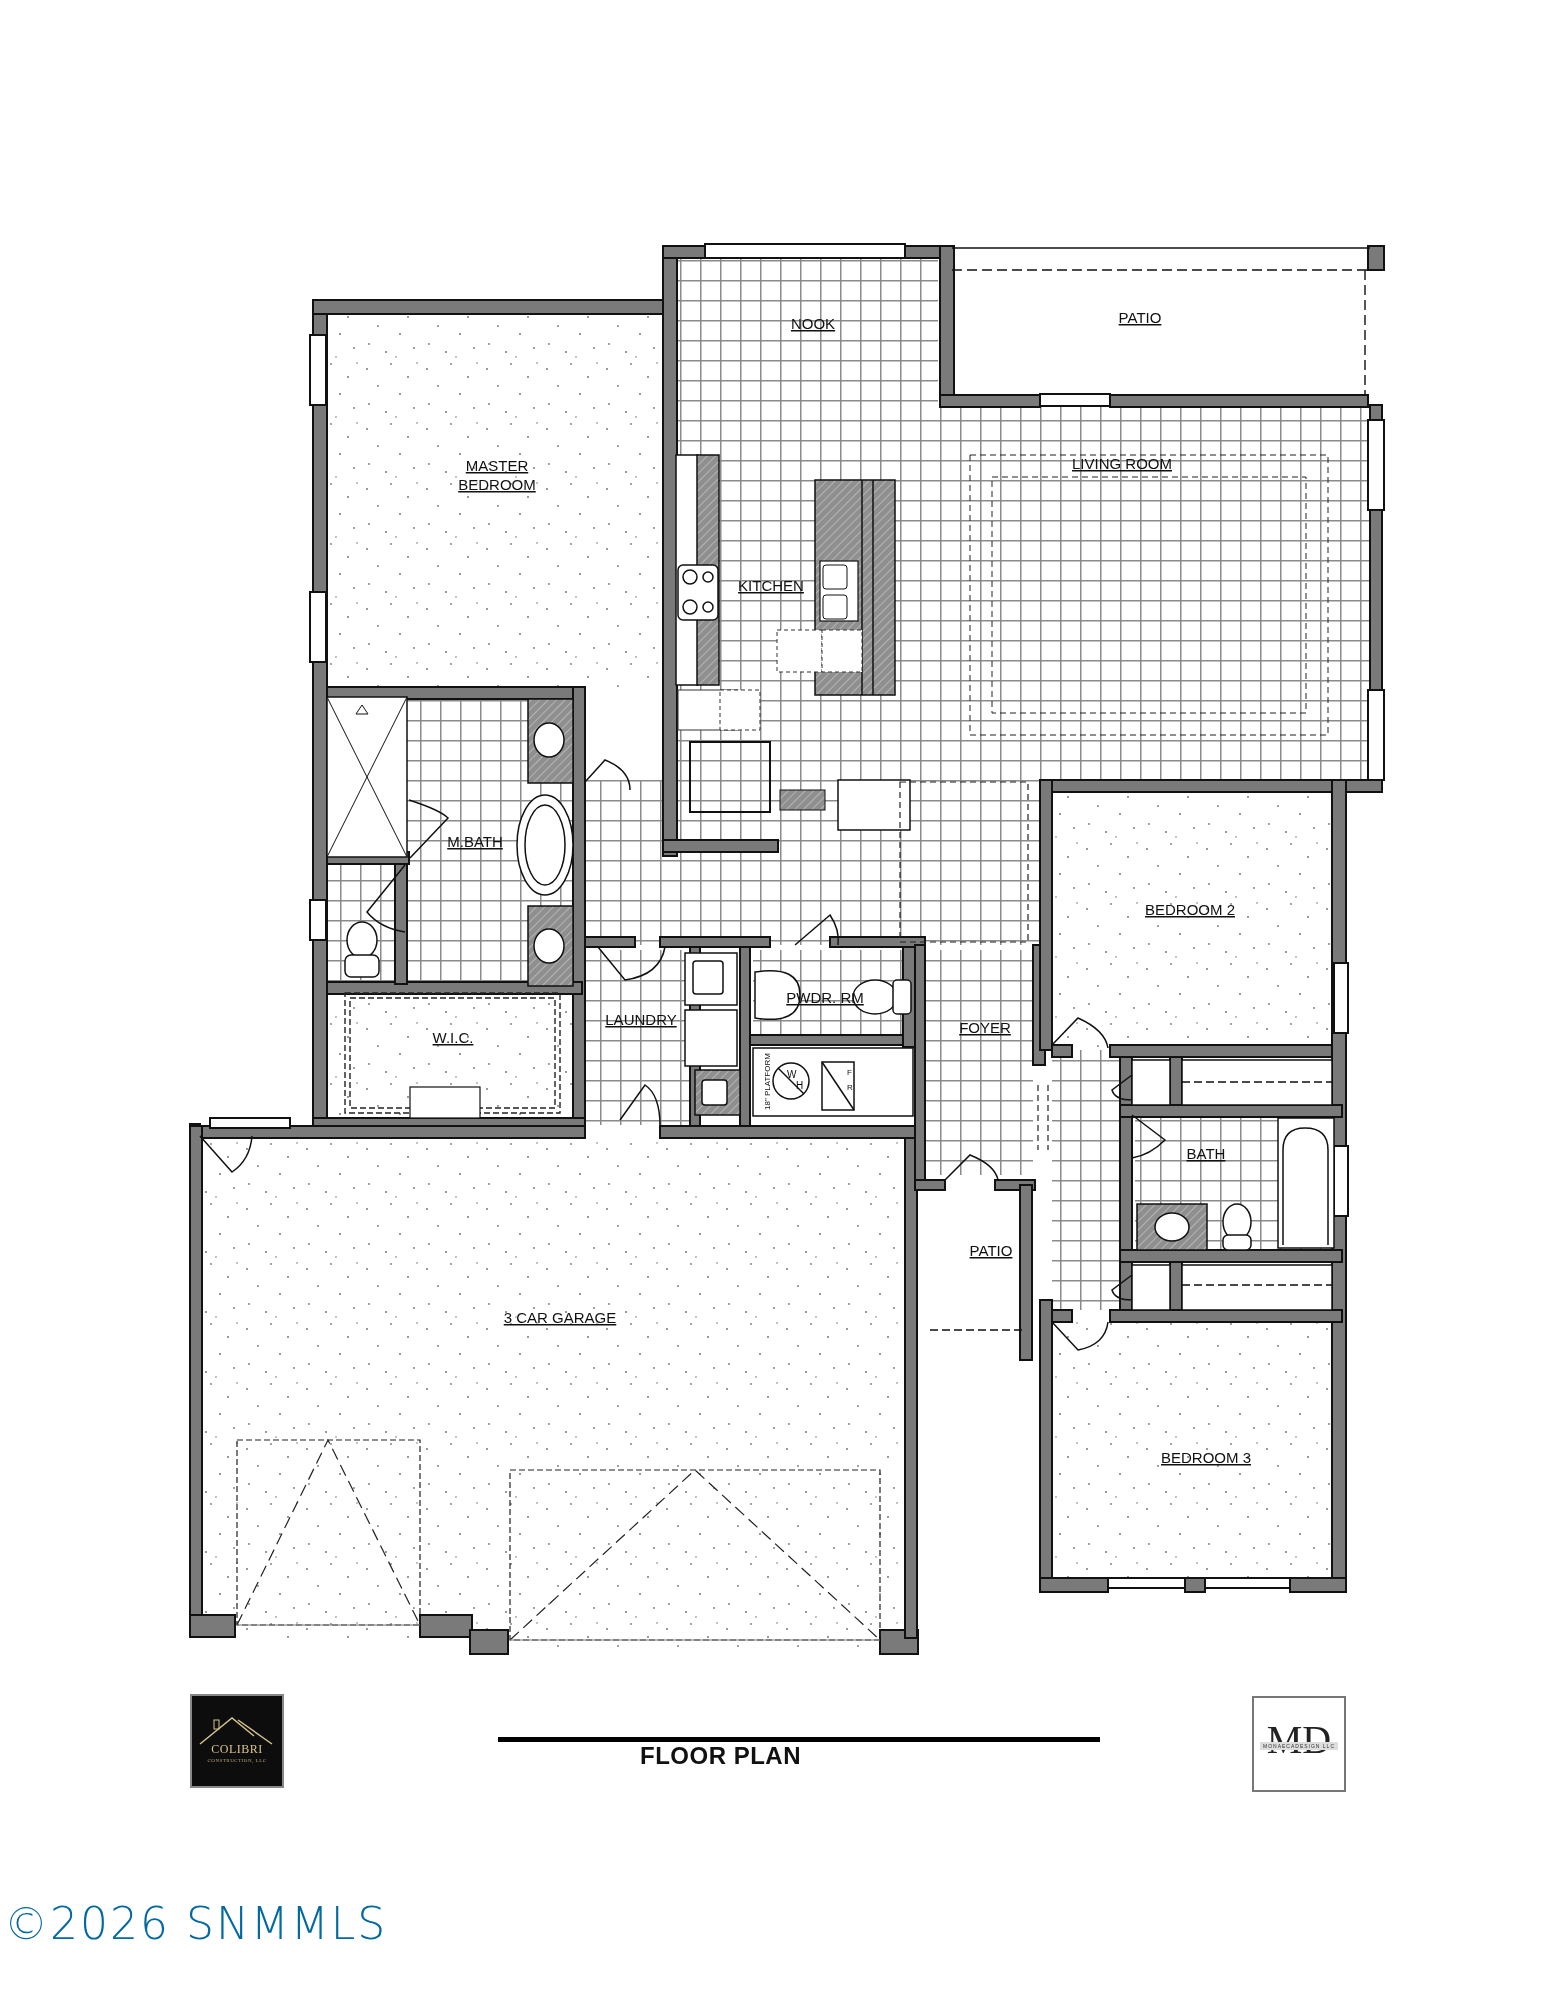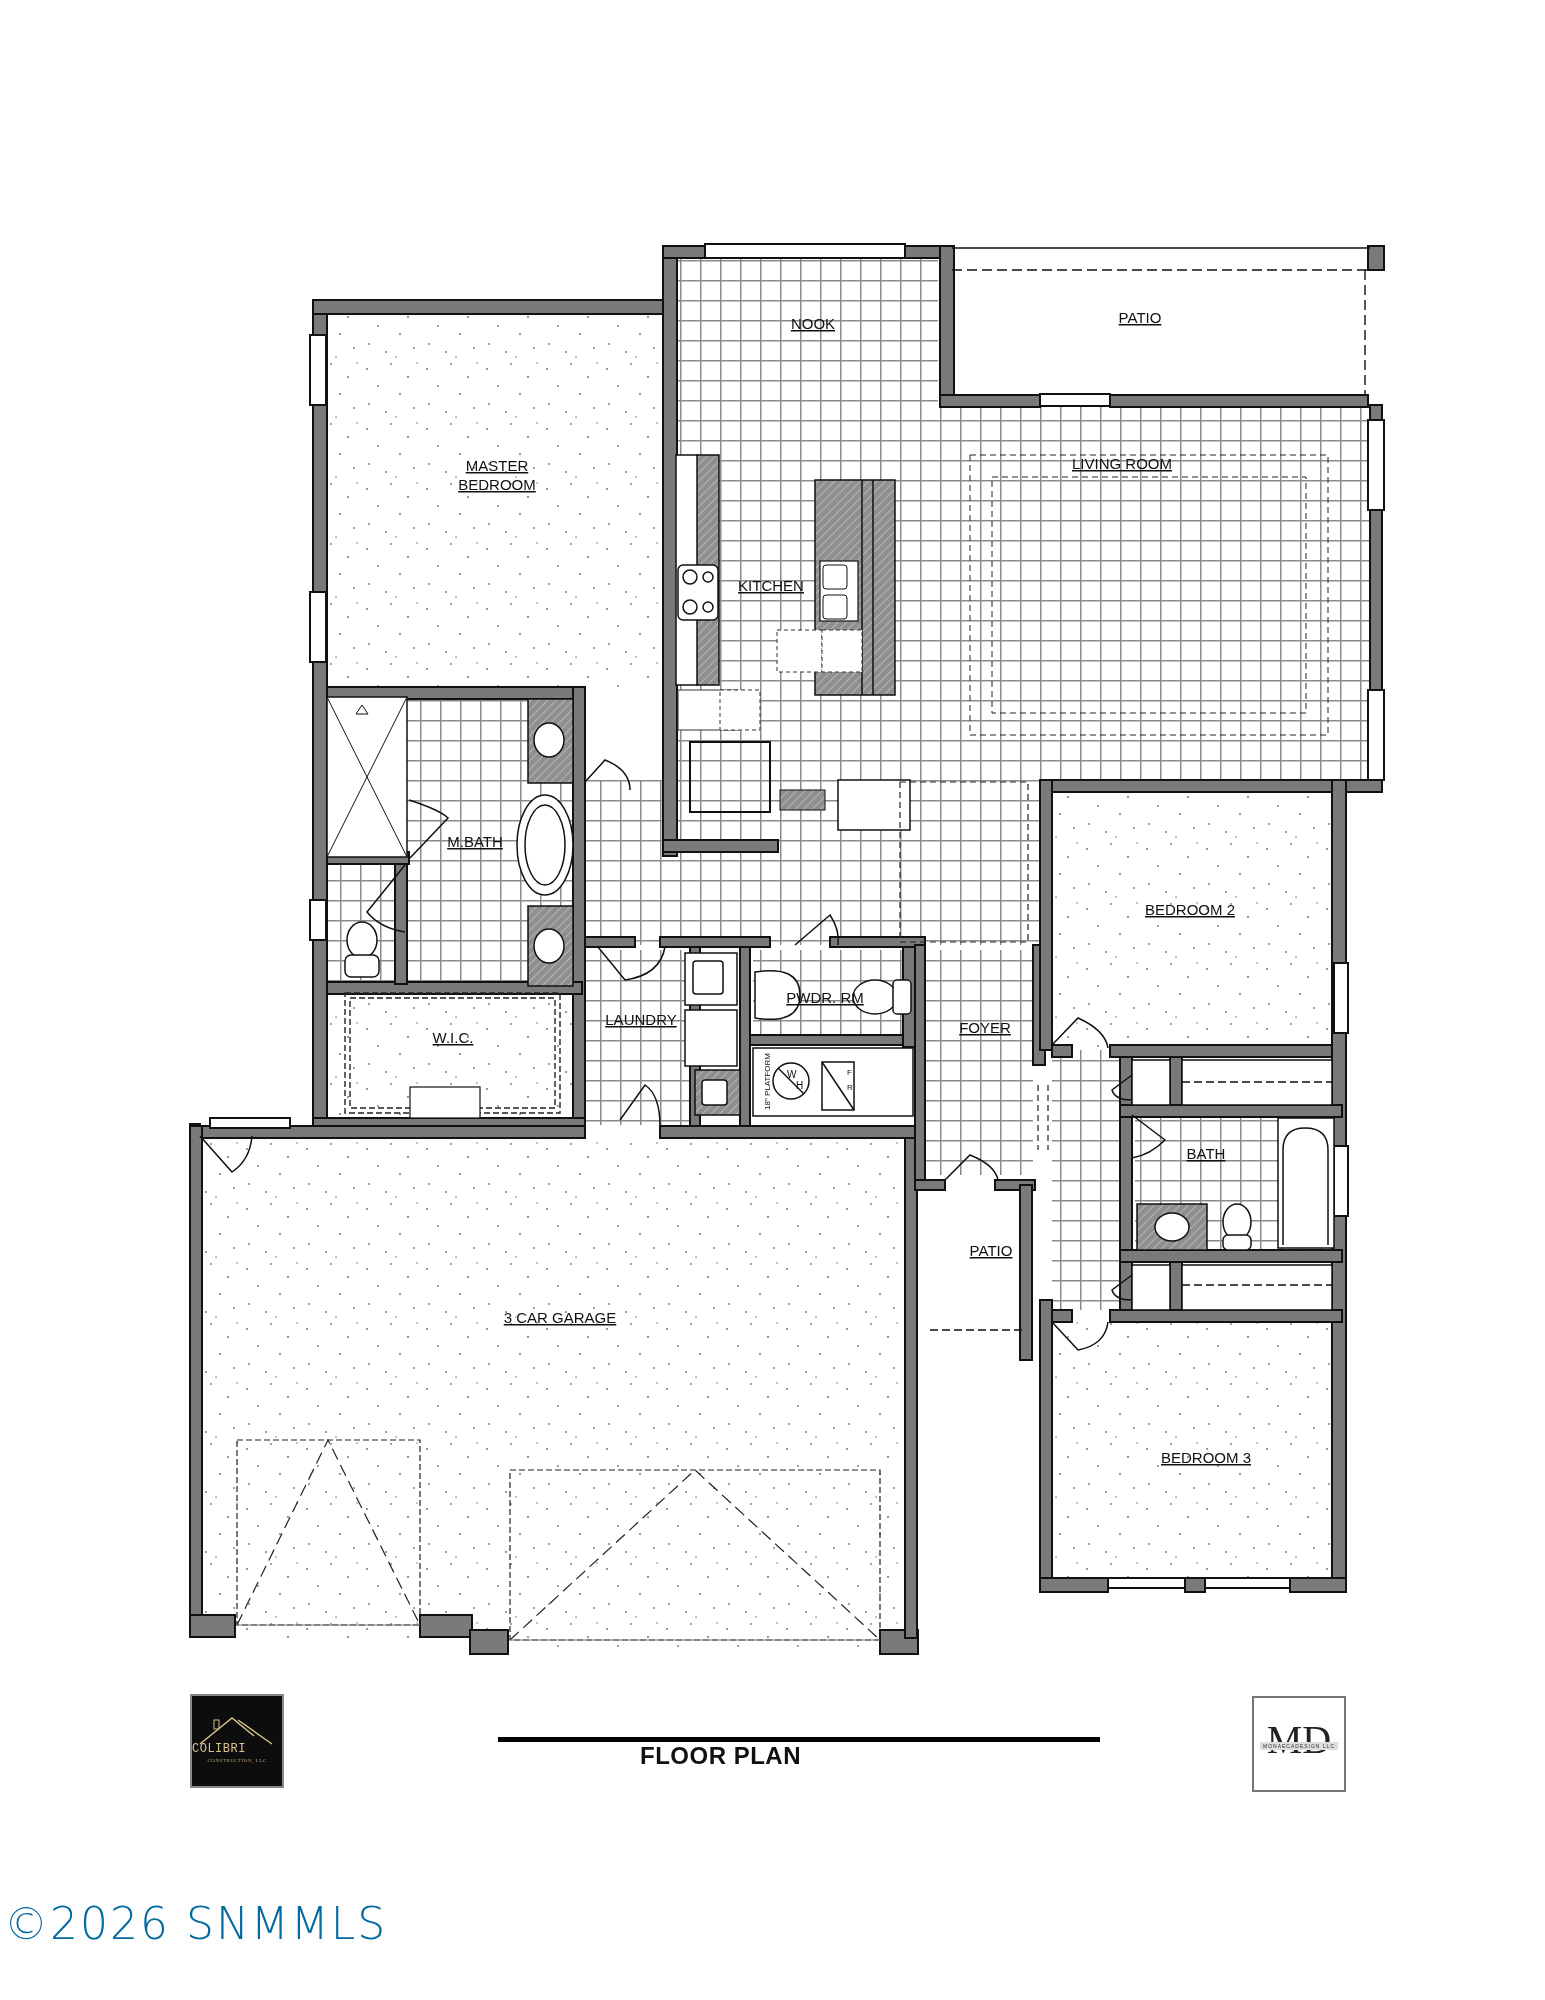--- a/index.html
+++ b/index.html
@@ -2,21 +2,21 @@
 <html><head>
 <meta charset="utf-8">
 <style>
   html, body { margin:0; padding:0; background:#ffffff; }
   body { width:1545px; height:2000px; position:relative; overflow:hidden; font-family:"Liberation Sans", sans-serif; }
   #plan { position:absolute; left:0; top:0; width:1545px; height:2000px; }
   .room-label { font-family:"Liberation Sans", sans-serif; font-size:15px; fill:#111; text-anchor:middle; text-decoration:underline; }
   .title { position:absolute; left:640px; top:1706px; font-size:24px; font-weight:bold; color:#111; letter-spacing:0.5px; font-family:"Liberation Sans", sans-serif;margin-top:36px; }
   .title-rule { position:absolute; left:498px; top:1737px; width:602px; height:5px; background:#000; }
   .logo-left { position:absolute; left:190px; top:1694px; width:94px; height:94px; background:#0d0d0d; border:2px solid #888; box-sizing:border-box; overflow:hidden; }
-  .logo-left .name { position:absolute; left:0; right:0; top:46px; color:#d8c38c; font-family:Liberation Mono, monospace; font-size:12px; letter-spacing:0.5px; }
+  .logo-left .name { position:absolute; left:0; right:0; top:46px; text-align:center; color:#d8c38c; font-family:Liberation Serif, serif; font-size:12px; letter-spacing:0.5px; }
   .logo-left .sub { position:absolute; left:0; right:0; top:62px; text-align:center; color:#b9a679; font-family:"Liberation Serif", serif; font-size:5px; letter-spacing:0.5px; }
   .logo-right { position:absolute; left:1252px; top:1696px; width:94px; height:96px; background:#fff; border:2px solid #777; box-sizing:border-box; overflow:hidden; }
   .logo-right .mono { position:absolute; left:0; right:0; top:18px; text-align:center; font-family:"Liberation Serif", serif; font-size:40px; color:#222; }
   .logo-right .band { position:absolute; left:6px; right:6px; top:44px; height:8px; background:#ddd; font-size:5px; color:#333; text-align:center; line-height:8px; letter-spacing:1px; }
   .copyright { position:absolute; left:4px; top:1898px; font-family:"DejaVu Sans", sans-serif; font-size:44px; font-weight:200; color:#0369a1; letter-spacing:2px; -webkit-text-stroke:0px; }
 </style>
 </head>
 <body>
 
 <svg id="plan" viewBox="0 0 1545 2000" xmlns="http://www.w3.org/2000/svg">

